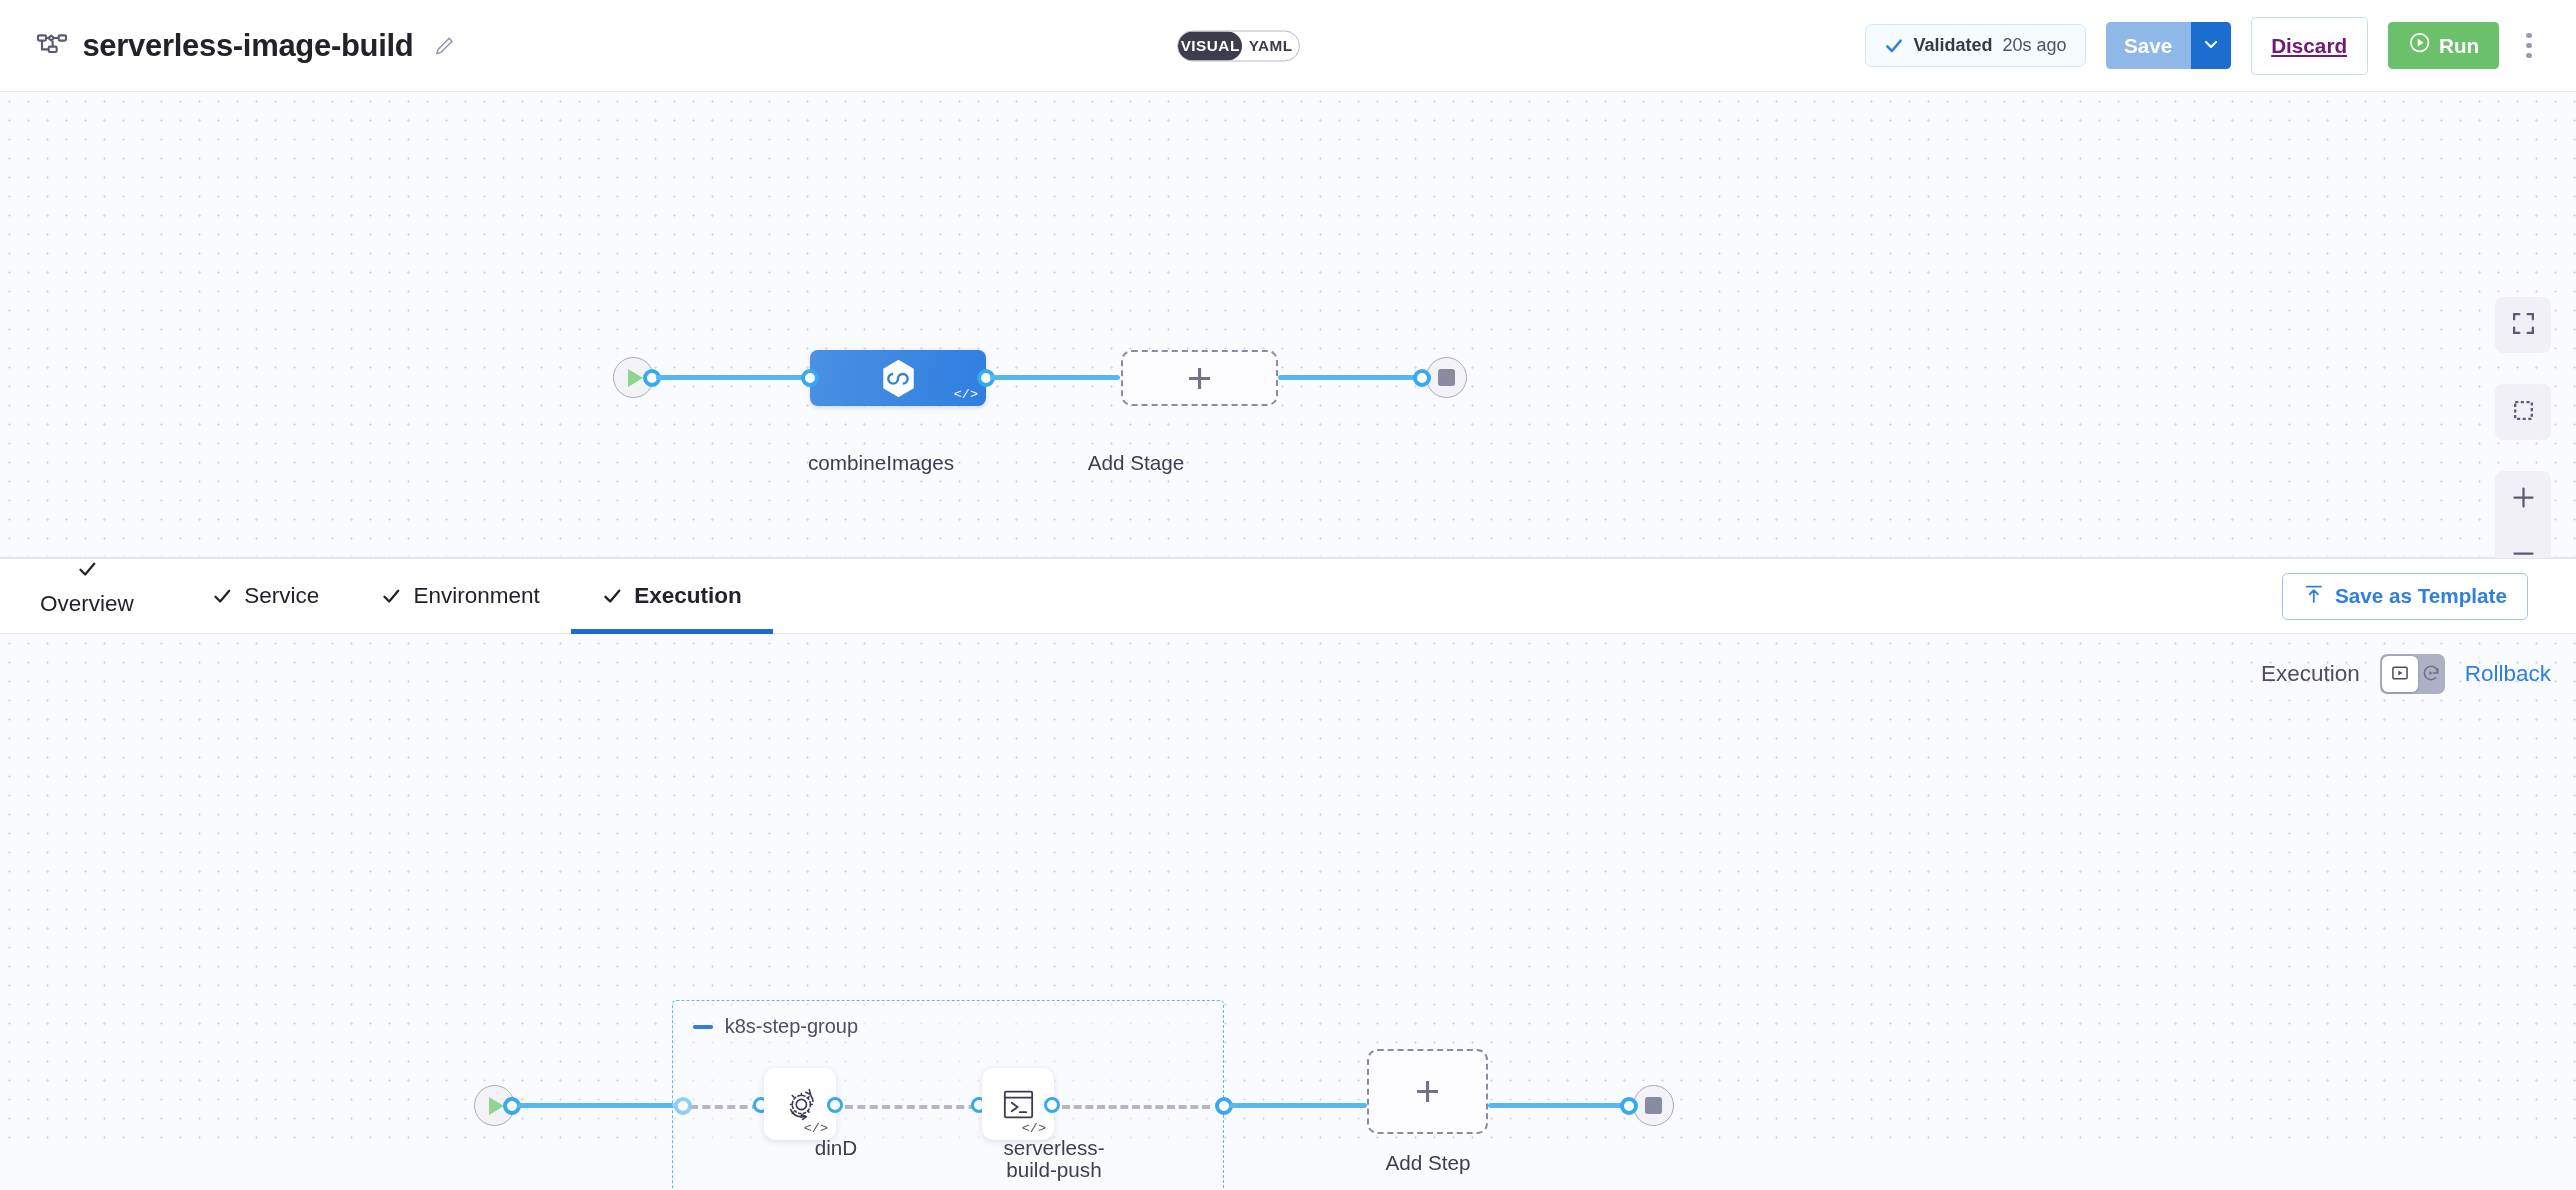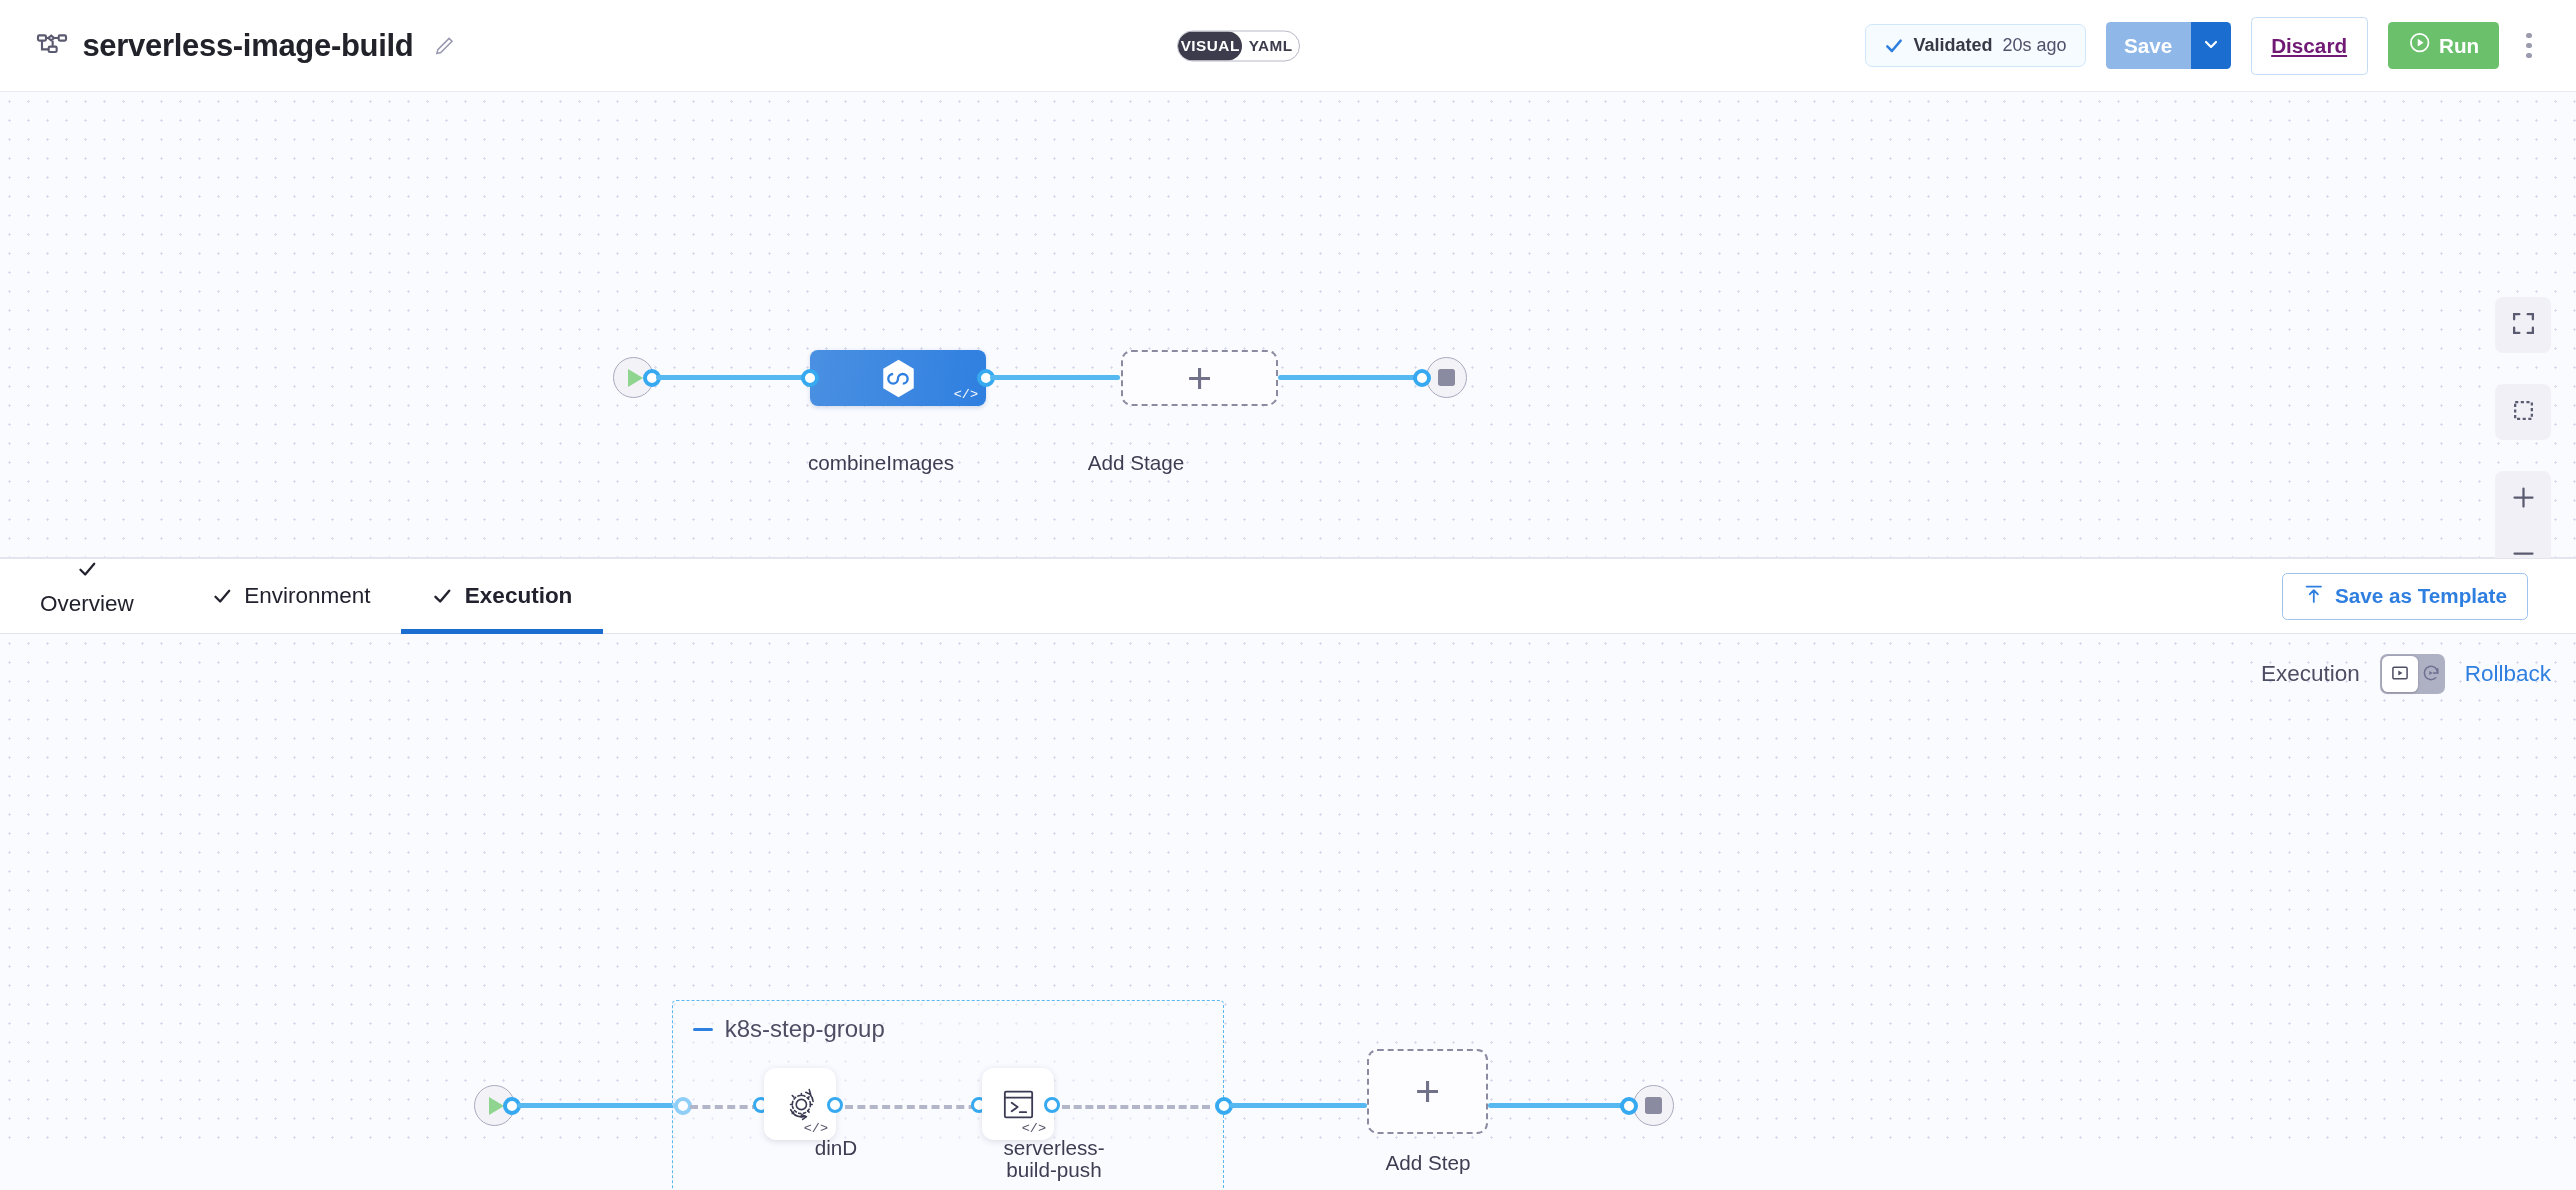--- a/index.html
+++ b/index.html
@@ -164,21 +164,21 @@
   .step-group {
     position: absolute;
     border: 1.8px dashed #5bb9ef; border-radius: 4.5px;
     background: rgba(250,251,255,.45);
   }
   .sg-header {
     display: flex; align-items: center; gap: 11.7px;
     padding: 14.4px 0 0 20px;
   }
   .sg-collapse { width: 20px; height: 3.6px; background: #2f7fe0; border-radius: 1.8px; display:block; }
-  .sg-title { font-size: 24px; color: #4d4d63; text-align: center; }
+  .sg-title { font-size: 20px; color: #4d4d63; text-align: center; }
 
   
   .zoomctl { position: absolute; right: 25px; display: flex; flex-direction: column; }
   .zbtn {
     width: 56px; height: 56px; background: #f0f0f6; border-radius: 8px;
     display: flex; align-items: center; justify-content: center; cursor: pointer;
     border: none;
   }
   .zstack { background: #f0f0f6; border-radius: 8px; display:flex; flex-direction: column; }
   .zstack .zbtn { background: transparent; }
@@ -392,20 +392,28 @@
           </svg>
       </span>
       <span>Overview</span>
     </div>
     <div class="tab">
       <span>
         <svg class="tcheck" viewBox="0 0 24 24" fill="none" stroke="#22222e" stroke-width="2.6" stroke-linecap="round" stroke-linejoin="round">
             <path d="M4 12.5 L9.5 18 L20 5.5"></path>
           </svg>
       </span>
+      <span>Service</span>
+    </div>
+    <div class="tab">
+      <span>
+        <svg class="tcheck" viewBox="0 0 24 24" fill="none" stroke="#22222e" stroke-width="2.6" stroke-linecap="round" stroke-linejoin="round">
+            <path d="M4 12.5 L9.5 18 L20 5.5"></path>
+          </svg>
+      </span>
       <span>Environment</span>
     </div>
     <div class="tab active">
       <span>
         <svg class="tcheck" viewBox="0 0 24 24" fill="none" stroke="#22222e" stroke-width="2.8" stroke-linecap="round" stroke-linejoin="round">
             <path d="M4 12.5 L9.5 18 L20 5.5"></path>
           </svg>
       </span>
       <span>Execution</span>
     </div>

